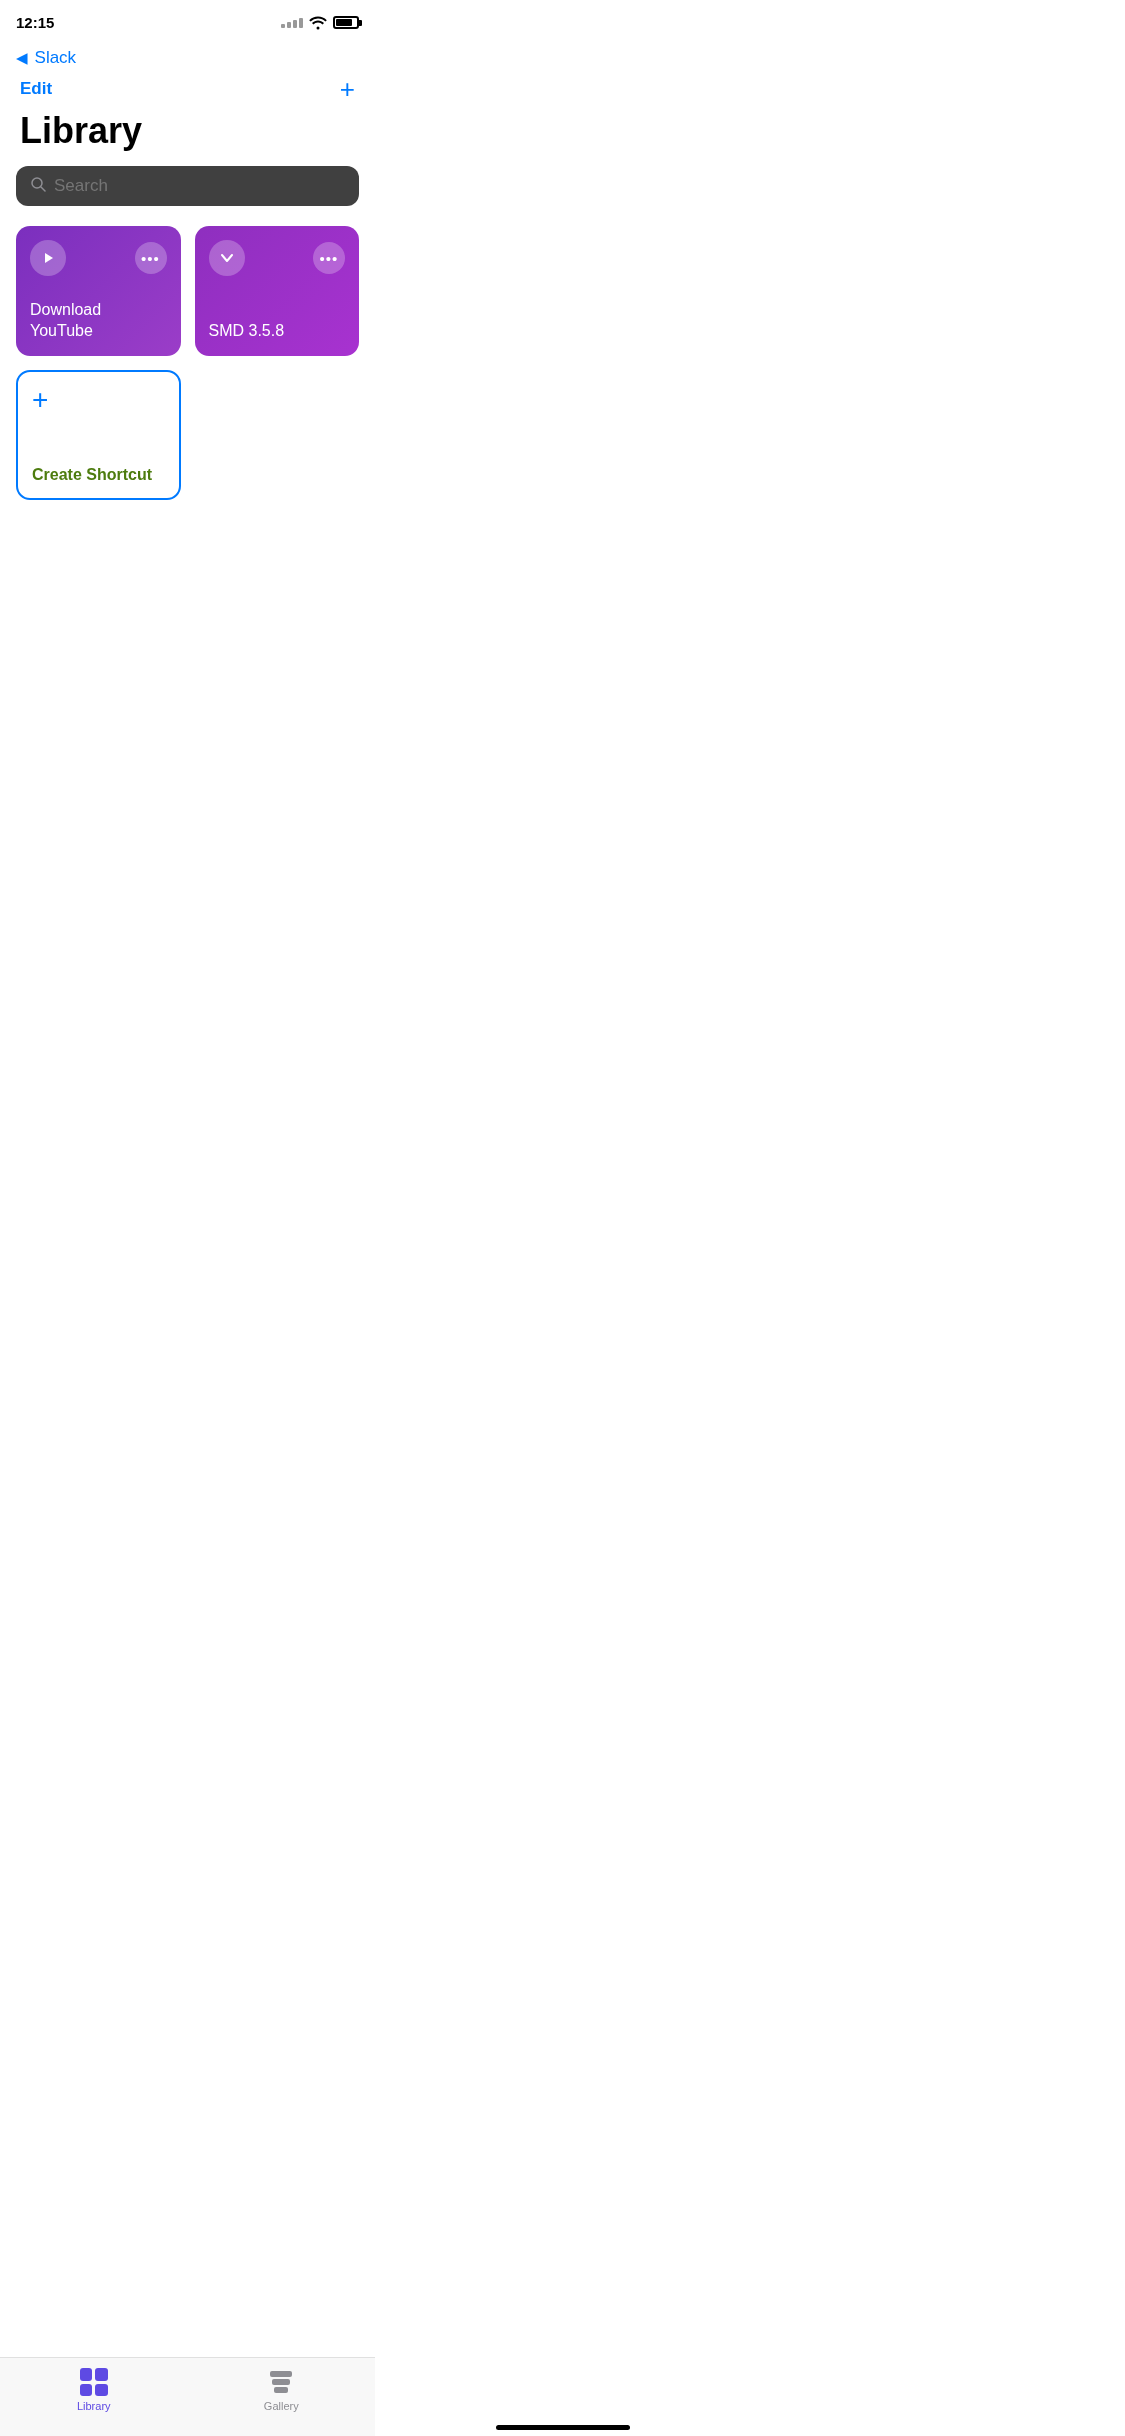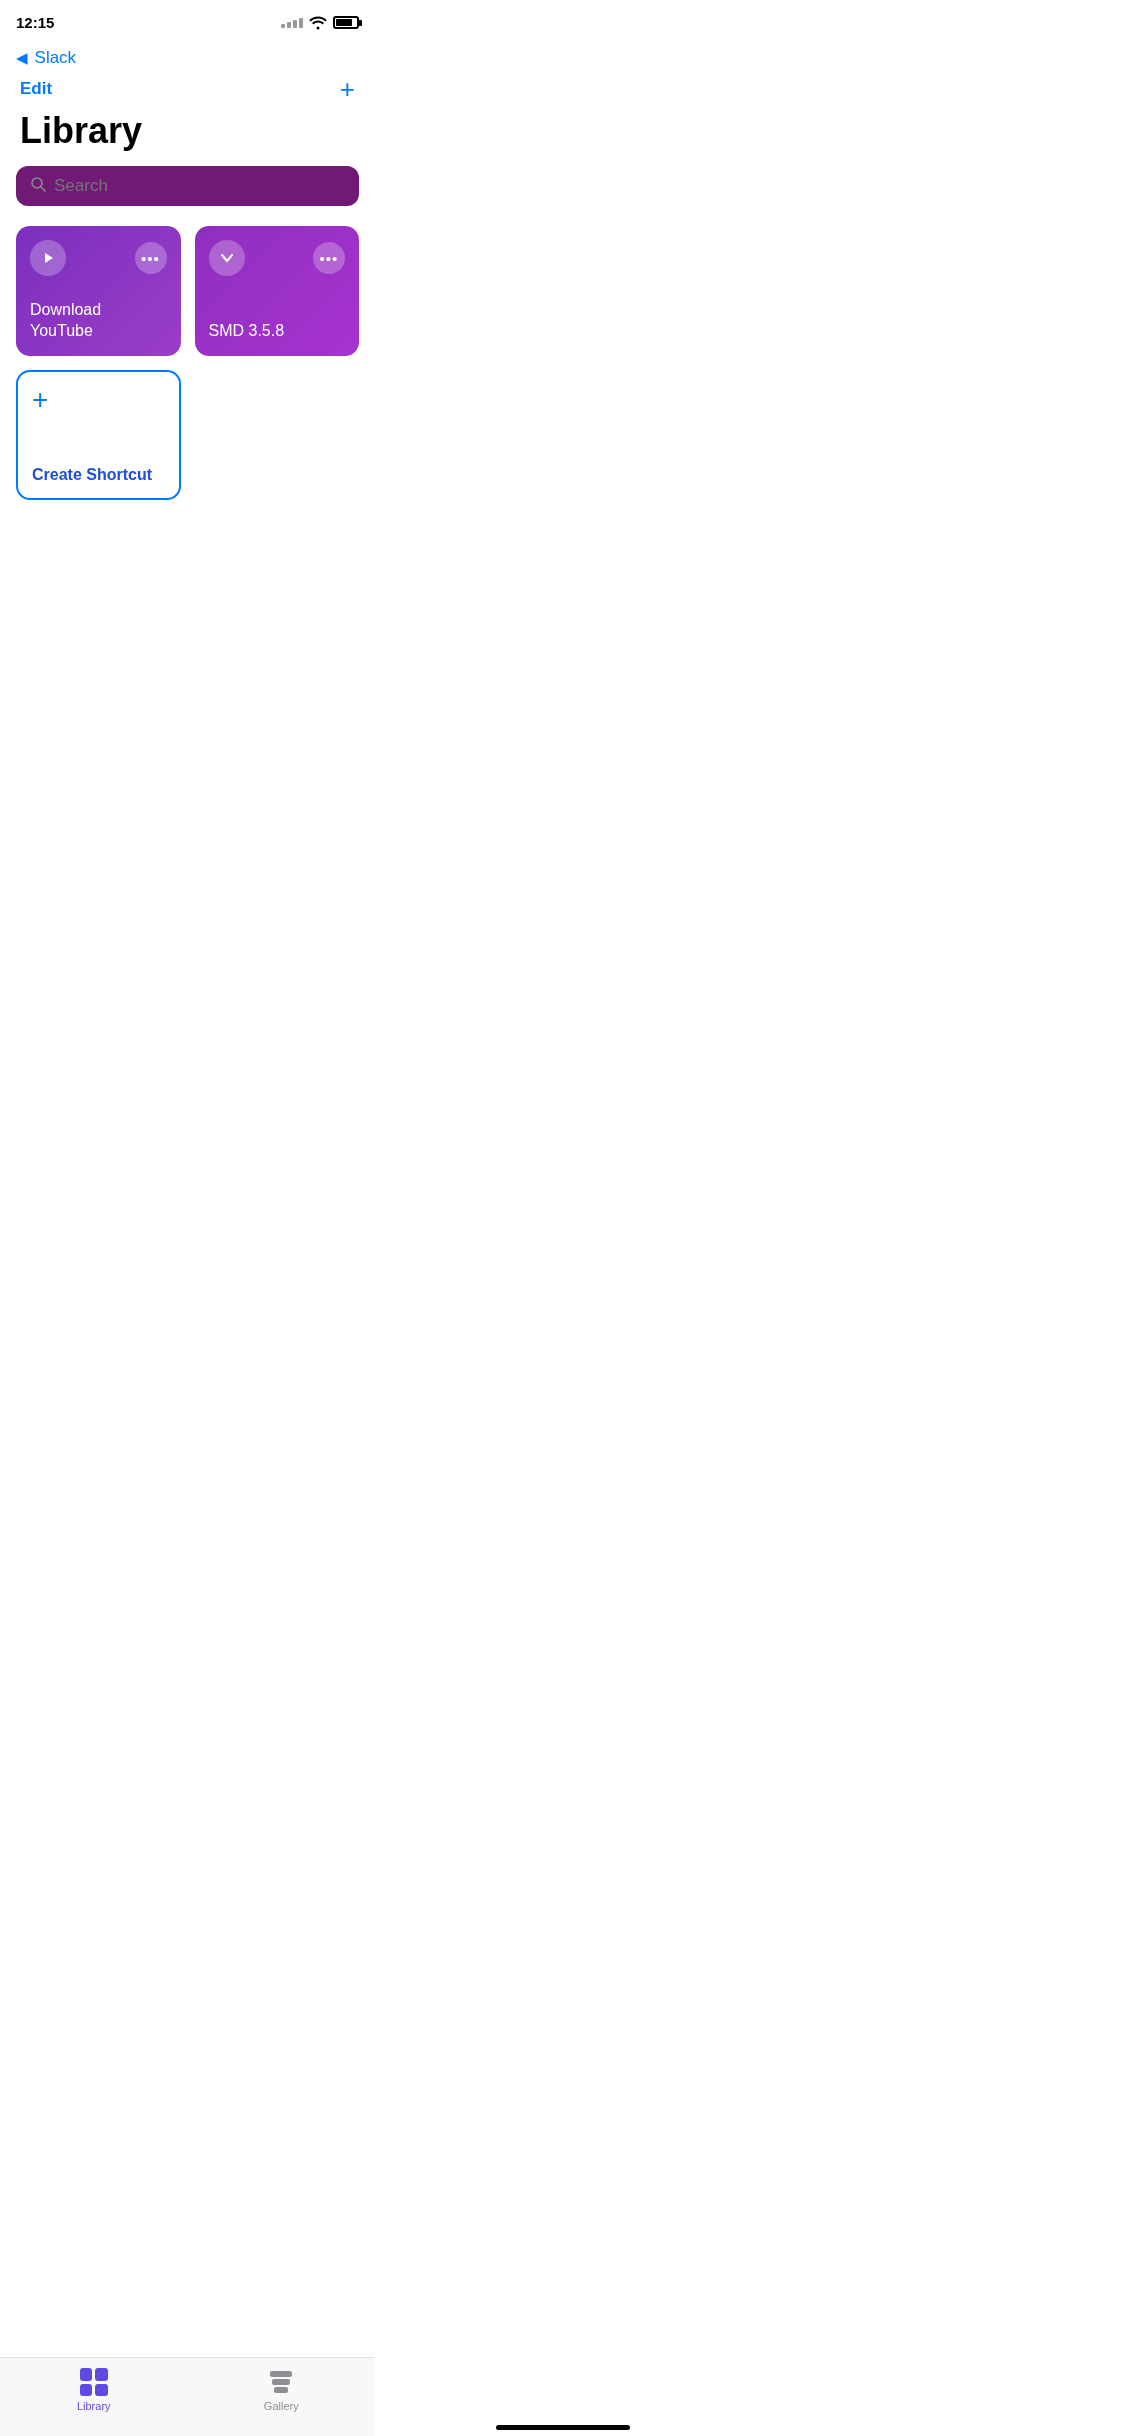--- a/index.html
+++ b/index.html
@@ -130,21 +130,21 @@
       font-size: 36px;
       font-weight: 700;
       color: #000;
     }
 
     
     .search-container {
       padding: 0 16px 20px;
     }
     .search-bar {
-      background: #701a75;
+      background: #404040;
       border-radius: 12px;
       display: flex;
       align-items: center;
       padding: 10px 14px;
       gap: 8px;
     }
     .search-icon-wrap {
       color: #8e8e93;
       font-size: 16px;
     }
@@ -241,21 +241,21 @@
       justify-content: space-between;
       cursor: pointer;
       background: white;
     }
     .create-plus {
       font-size: 28px;
       color: #007AFF;
       line-height: 1;
     }
     .create-label {
-      color: #1d4ed8;
+      color: #4d7c0f;
       font-size: 16px;
       font-weight: 600;
     }
 
     
     .tab-bar {
       position: fixed;
       bottom: 0;
       left: 0;
       width: 375px;

